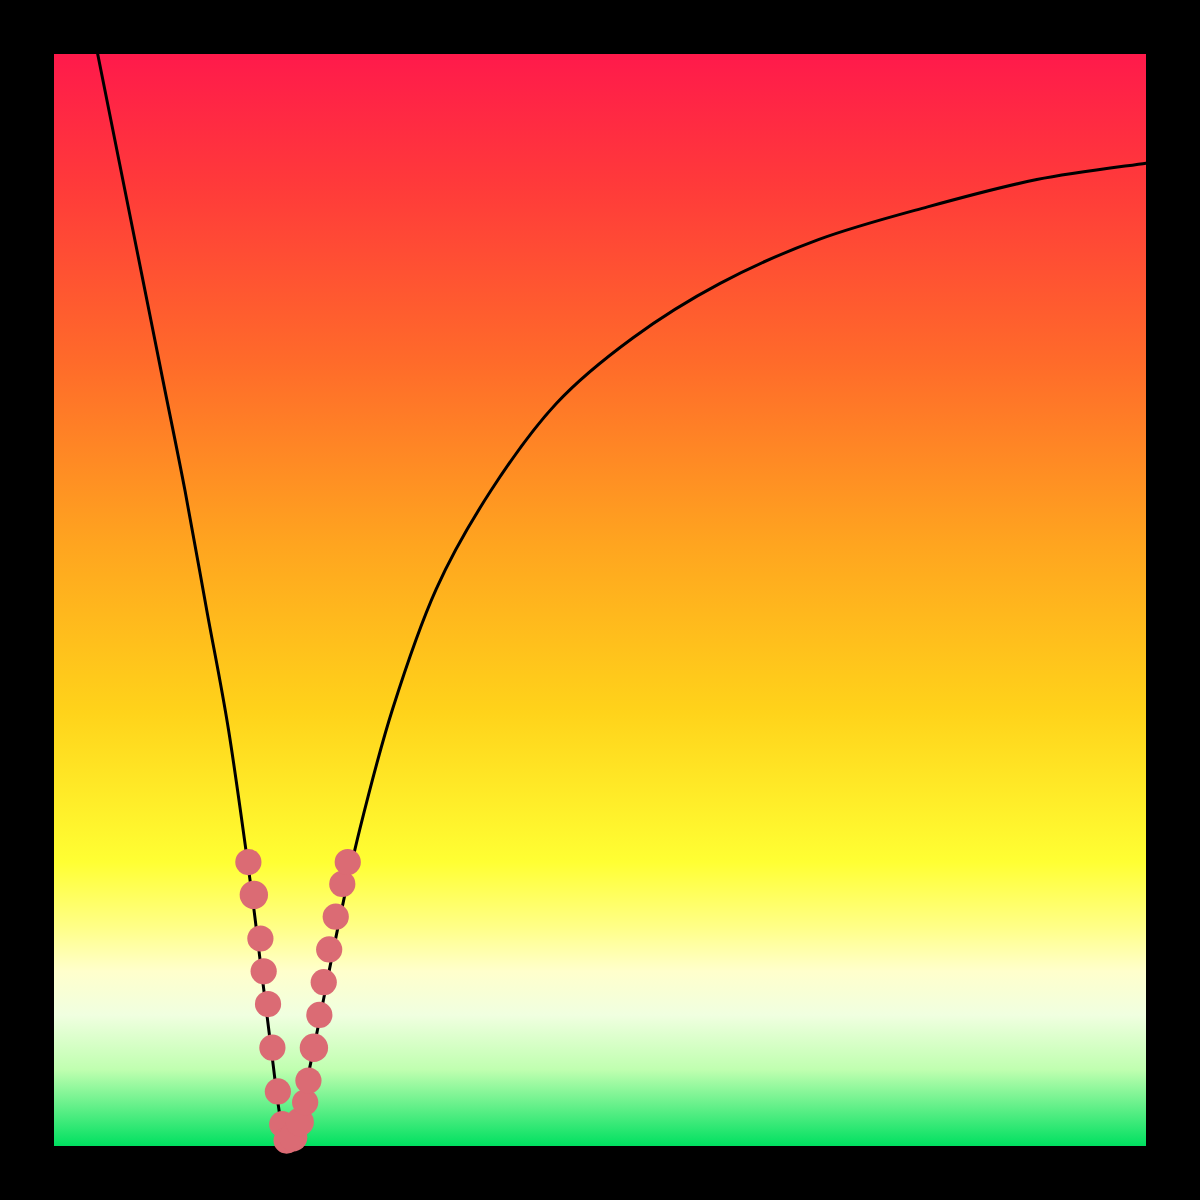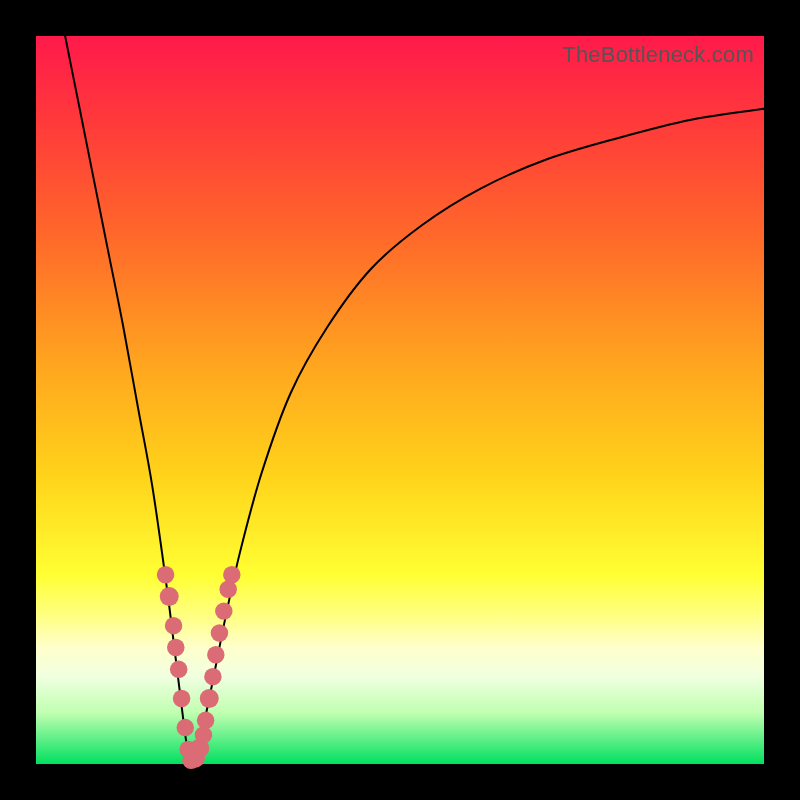--- a/index.html
+++ b/index.html
@@ -63,21 +63,20 @@
   .marker {
     fill: #db6b74;
     stroke: none;
   }
 </style>
 </head>
 <body>
 
 <div class="outer">
   <div class="plot">
-    <div class="attribution">TheBottleneck.com</div>
     <svg class="curves" viewBox="0 0 728 728" preserveAspectRatio="none">
       <path id="left-branch" class="curve" d="M 29.12,0 C 31.546666666666667,12.133333333333326 38.82666666666667,48.53333333333329 43.68,72.79999999999995 C 48.53333333333333,97.06666666666662 53.38666666666667,121.33333333333334 58.24,145.60000000000002 C 63.093333333333334,169.8666666666667 67.94666666666666,194.13333333333338 72.8,218.40000000000003 C 77.65333333333334,242.66666666666669 82.50666666666666,265.71999999999997 87.36,291.2 C 92.21333333333334,316.68 97.06666666666668,344.5866666666667 101.92000000000002,371.28000000000003 C 106.77333333333335,397.97333333333336 111.62666666666668,421.0266666666667 116.48,451.36 C 121.33333333333333,481.6933333333333 127.39999999999999,526.5866666666666 131.04,553.28 C 134.67999999999998,579.9733333333334 135.89333333333332,592.1066666666667 138.32,611.52 C 140.74666666666667,630.9333333333333 143.78,655.2 145.6,669.76 C 147.42,684.3199999999999 148.02666666666664,690.3866666666667 149.23999999999998,698.88 C 150.45333333333332,707.3733333333333 151.66666666666666,715.8666666666667 152.88,720.72 C 154.09333333333333,725.5733333333334 155.91333333333336,726.7866666666666 156.52,728"></path>
       <path id="right-branch" class="curve" d="M 156.52,728 C 157.73333333333335,724.36 160.76666666666668,718.2933333333333 163.8,706.16 C 166.83333333333334,694.0266666666666 170.47333333333333,675.8266666666667 174.72,655.2 C 178.96666666666667,634.5733333333334 184.42666666666668,605.4533333333334 189.28,582.4 C 194.13333333333333,559.3466666666666 197.77333333333337,541.1466666666666 203.84000000000003,516.88 C 209.9066666666667,492.61333333333334 217.18666666666667,463.49333333333334 225.68,436.8 C 234.17333333333335,410.1066666666667 243.88,380.9866666666666 254.79999999999998,356.71999999999997 C 265.71999999999997,332.4533333333333 277.8533333333333,311.82666666666665 291.2,291.2 C 304.5466666666667,270.5733333333333 319.1066666666667,249.94666666666666 334.88,232.95999999999998 C 350.6533333333333,215.9733333333333 367.64000000000004,202.62666666666664 385.84000000000003,189.27999999999997 C 404.04,175.9333333333333 423.4533333333333,163.79999999999998 444.08,152.88 C 464.70666666666665,141.96 486.5466666666666,132.25333333333333 509.59999999999997,123.75999999999999 C 532.6533333333333,115.26666666666665 558.1333333333333,108.59333333333329 582.4,101.91999999999996 C 606.6666666666666,95.24666666666663 630.9333333333334,88.57333333333337 655.2,83.72000000000003 C 679.4666666666667,78.86666666666669 715.8666666666667,74.61999999999996 728,72.79999999999995"></path>
       <g id="marker-group">
           <circle cx="129.584" cy="538.72" r="8.736" class="marker"></circle>
           <circle cx="133.224" cy="560.56" r="9.464" class="marker"></circle>
           <circle cx="137.59199999999998" cy="589.6800000000001" r="8.736" class="marker"></circle>
           <circle cx="139.776" cy="611.52" r="8.736" class="marker"></circle>
           <circle cx="142.68800000000002" cy="633.36" r="8.736" class="marker"></circle>
           <circle cx="145.6" cy="662.48" r="8.736" class="marker"></circle>

